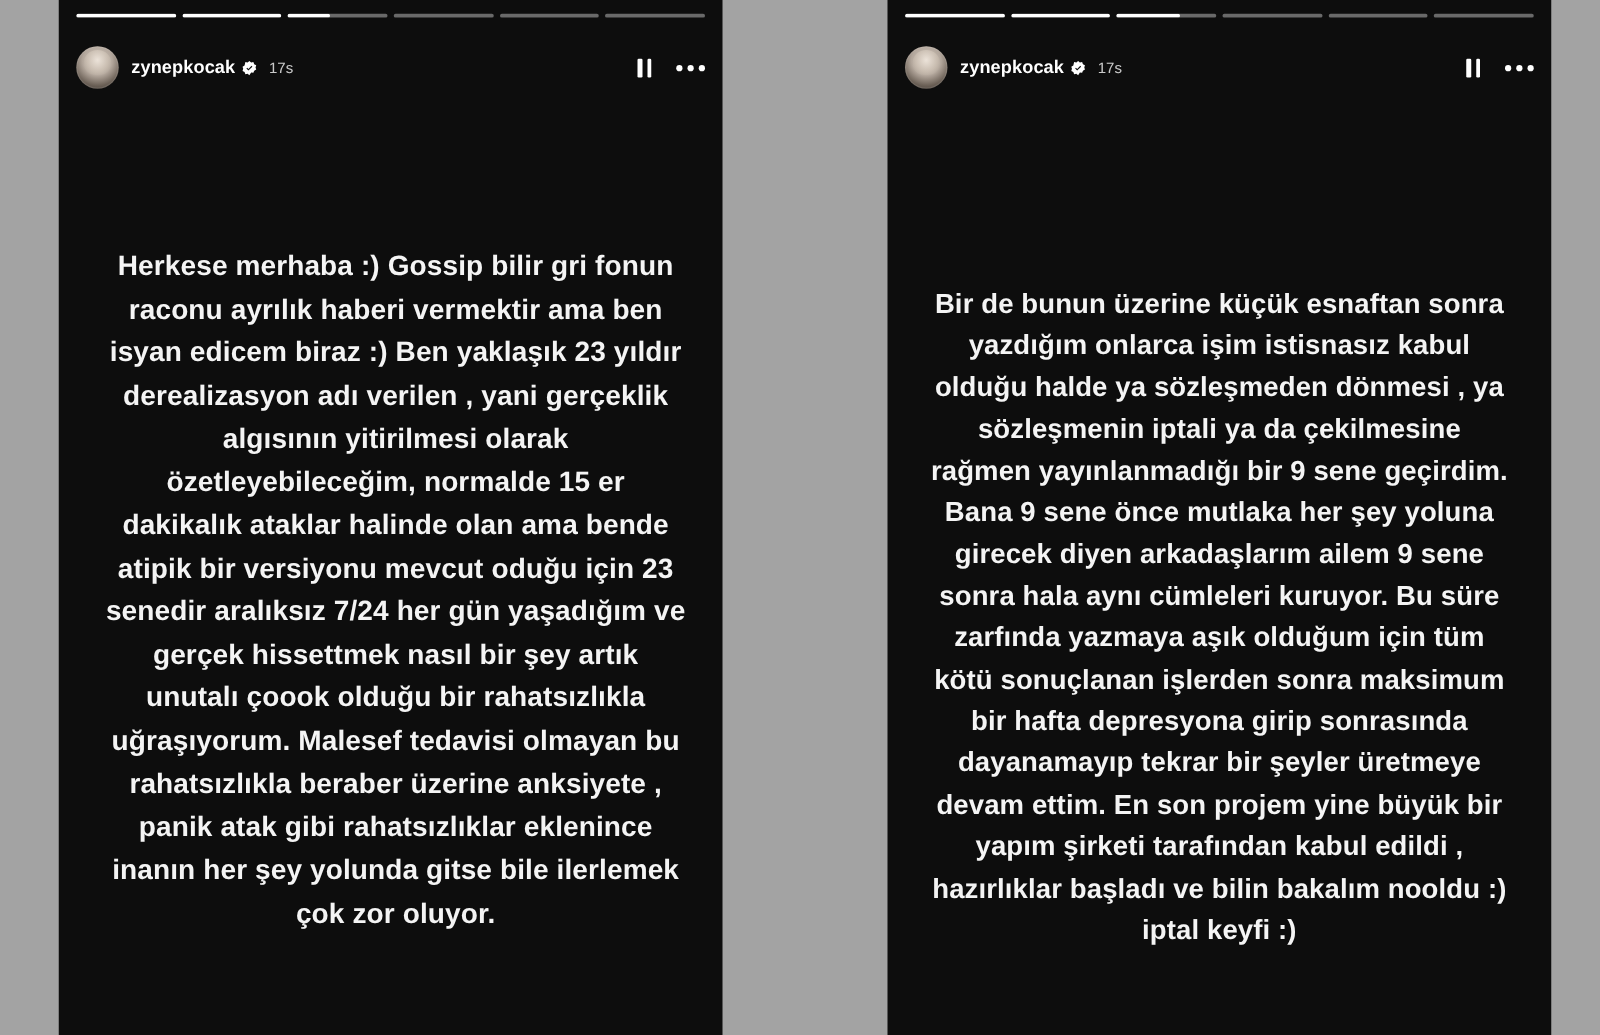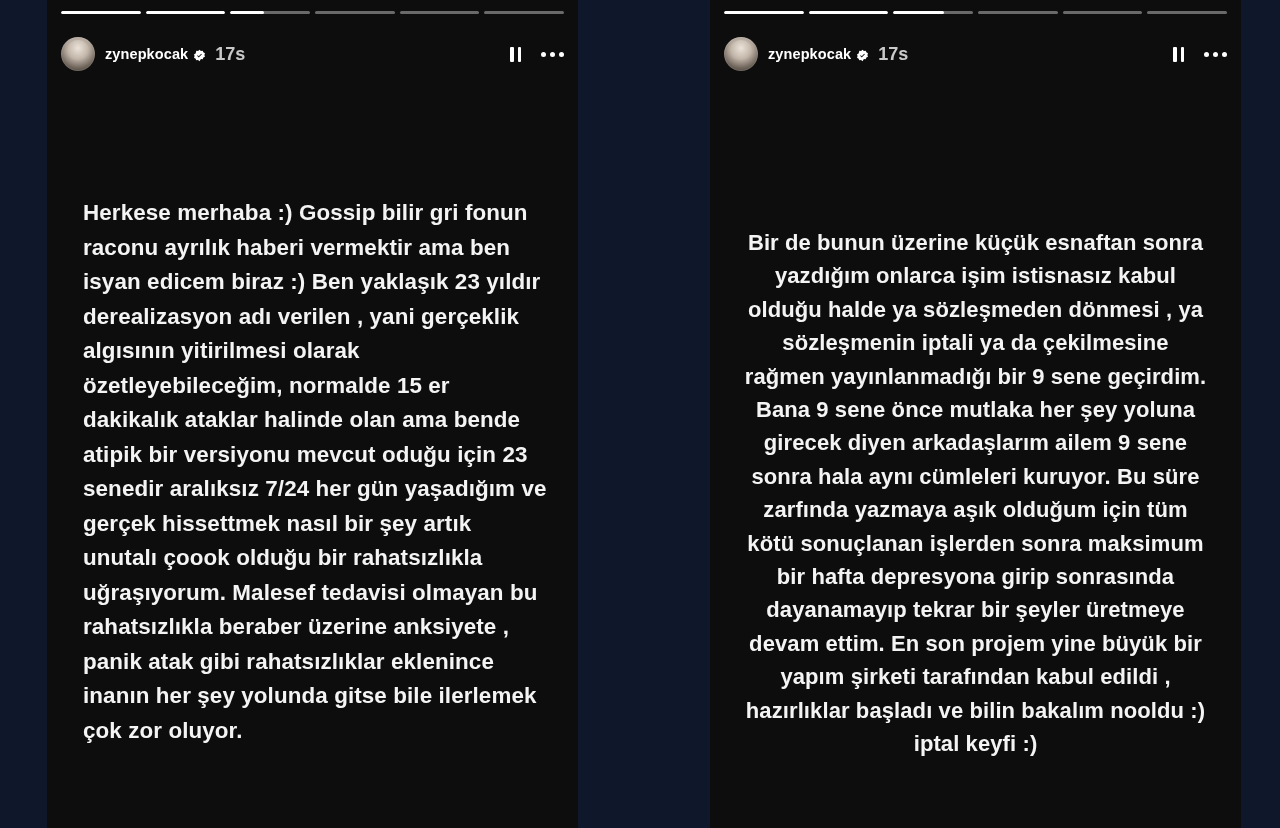--- a/index.html
+++ b/index.html
@@ -9,21 +9,21 @@
     width: 1280px;
     height: 828px;
     overflow: hidden;
     font-family: "Liberation Sans", sans-serif;
   }
 
   .screen {
     position: relative;
     width: 1280px;
     height: 828px;
-    background: #0f172a;
+    background: #a3a3a3;
   }
 
   .story {
     position: absolute;
     top: 0;
     height: 828px;
     background: #0d0d0d;
     overflow: hidden;
   }
 
@@ -99,23 +99,23 @@
   .verified {
     margin-left: 5px;
     width: 13px;
     height: 13px;
     flex: 0 0 auto;
     display: inline-block;
   }
 
   .timestamp {
     color: rgba(255,255,255,0.78);
-    font-size: 18px;
+    font-size: 12px;
     margin-left: 9px;
-    font-weight: 700;
+    font-weight: 400;
   }
 
   .header-actions {
     margin-left: auto;
     display: flex;
     align-items: center;
     gap: 20px;
   }
 
   .pause-icon {
@@ -166,20 +166,21 @@
     top: 226px;
     font-size: 22px;
     line-height: 33.4px;
     text-align: center;
     padding: 0 30px;
   }
 
   .story-text p {
     margin: 0;
     text-indent: 0;
+    text-align: center;
   }
 </style>
 </head>
 <body>
 
 <div class="screen">
 
   <div class="story left">
 
     <div class="progress-row">

